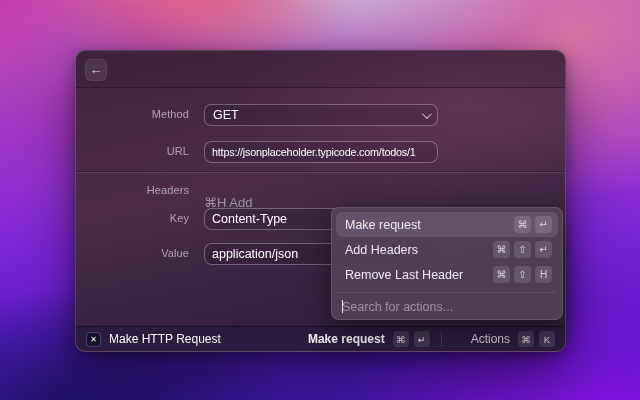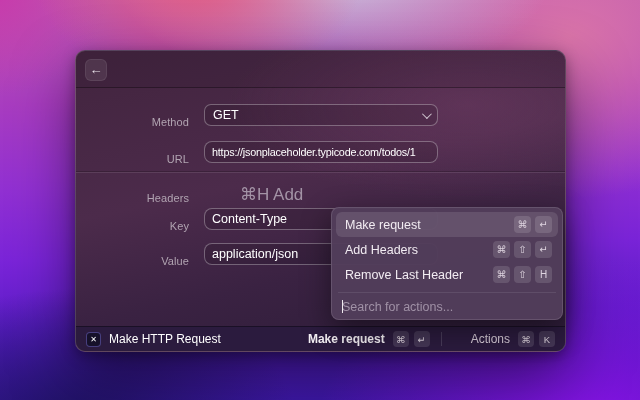--- a/index.html
+++ b/index.html
@@ -43,38 +43,38 @@
     position:absolute; left:9px; top:8px; width:22px; height:22px;
     border:1px solid rgba(255,255,255,0.07); border-radius:6px;
     background:rgba(255,255,255,0.09);
     color:#e9e2ea; font-size:13px; line-height:20px; text-align:center;
     cursor:pointer; padding:0;
   }
 
   
   .form-label {
     position:absolute; left:0; width:113px; text-align:right;
-    font-size:11px; color:#b1a4b1; letter-spacing:0.1px;margin-top:8px;
+    font-size:11px; color:#b1a4b1; letter-spacing:0.1px;
   }
   .field {
     position:absolute; left:128px; width:234px; height:22px;
     background:rgba(0,0,0,0.10);
     border:1px solid rgba(255,255,255,0.30);
     border-radius:7px; color:#ffffff;gap:24px;
   }
   .select-field { display:flex; align-items:center; padding:0 8px; font-size:12.5px; cursor:pointer; }
   .chevron {
     margin-left:auto; width:7px; height:7px;
     border-right:1.5px solid #cfc4cf; border-bottom:1.5px solid #cfc4cf;
     transform:rotate(45deg) translateY(-2px);
   }
   input.field { padding:0 7px; font-size:12.5px; outline:none; font-family:inherit;border-radius:8px; }
   input.url-input { font-size:10.8px; letter-spacing:-0.2px; }
   .section-divider { position:absolute; left:0; right:0; top:121px; height:1px; background:rgba(255,255,255,0.10); box-shadow:0 -1px 0 rgba(0,0,0,0.2); }
-  .headers-hint { position:absolute; left:128px; top:133px; font-size:17px; color:#a393a6;margin-left:36px; }
+  .headers-hint { position:absolute; left:128px; top:144px; font-size:13px; color:#a393a6; }
 
   
   .footer {
     position:absolute; left:0; right:0; bottom:0; height:25px;
     border-top:1px solid rgba(0,0,0,0.38);
     background:#2b1b3e;
     border-radius:0 0 10px 10px;
     display:flex; align-items:center; padding:0 10px; gap:8px;
   }
   .ext-icon {

